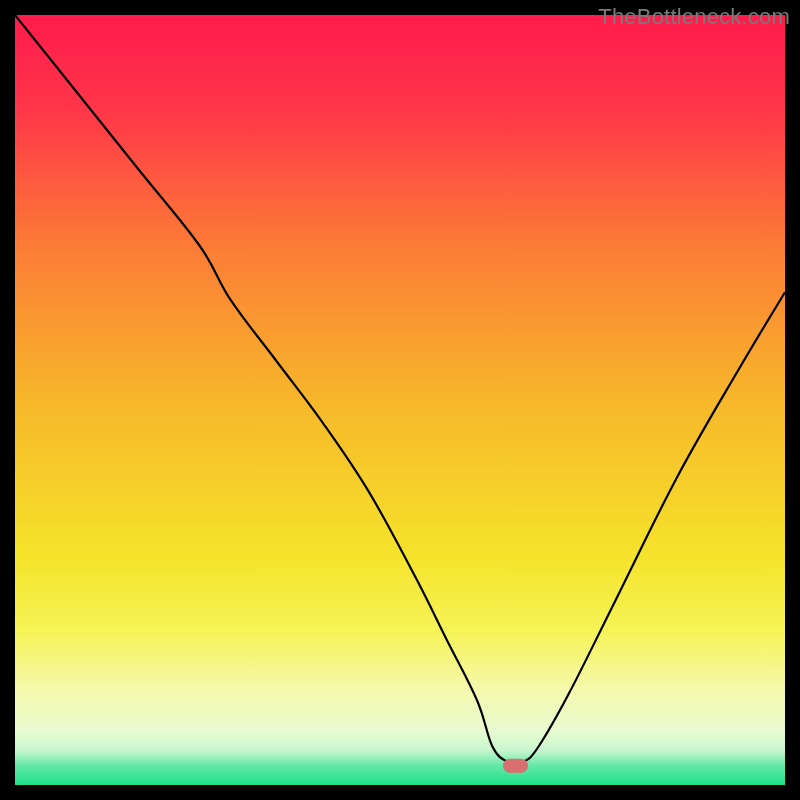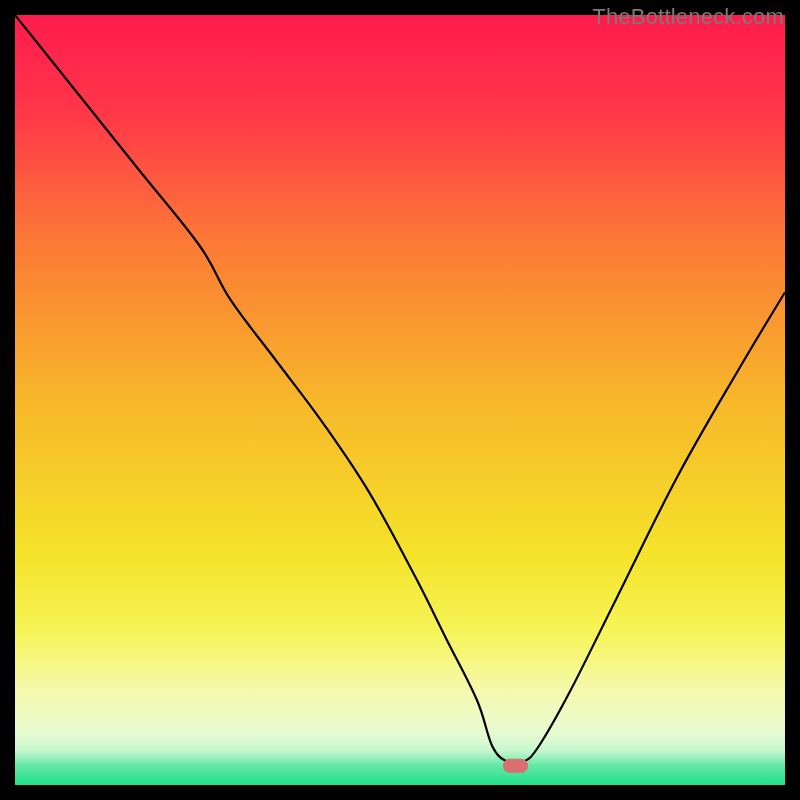--- a/index.html
+++ b/index.html
@@ -13,21 +13,21 @@
   }
   .frame {
     position: relative;
     width: 800px;
     height: 800px;
     background: #000;
   }
   .watermark {
     position: absolute;
     top: 4px;
-    right: 16px;
+    right: 10px;
     color: #7a7a7a;
     font-size: 22px;
     font-weight: 500;
     letter-spacing: 0.2px;
     z-index: 30;
   }
   .plot-wrap {
     position: absolute;
     left: 15px;
     top: 15px;

